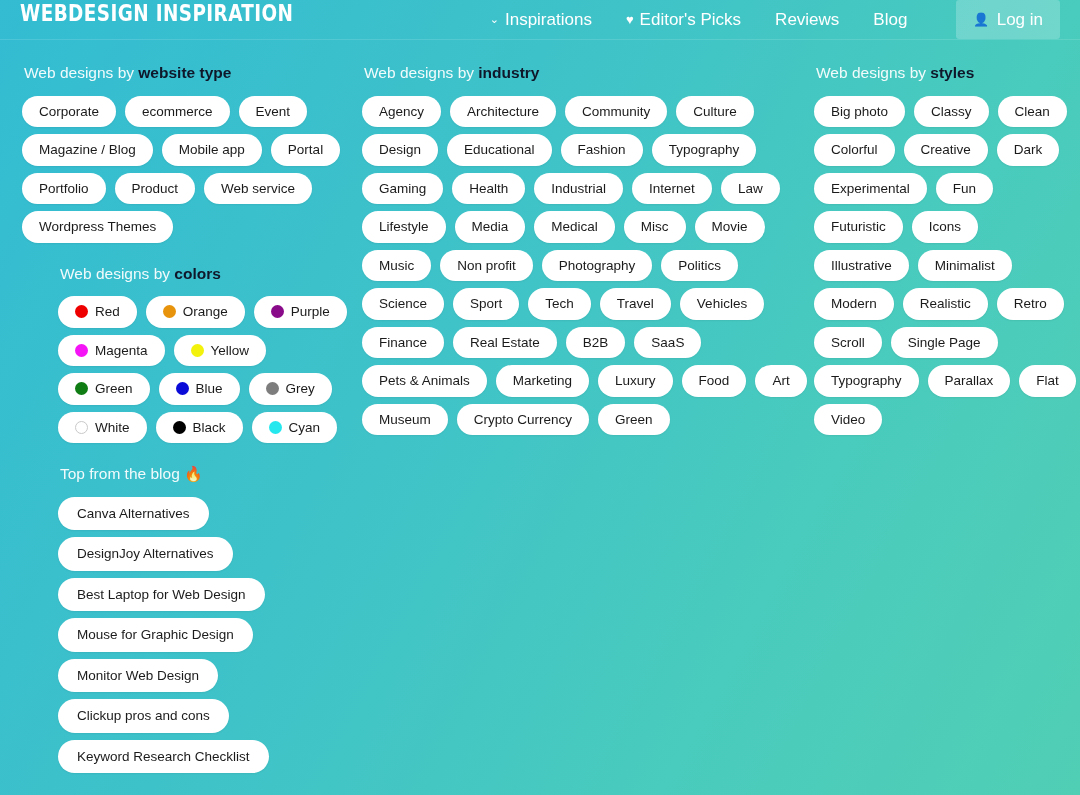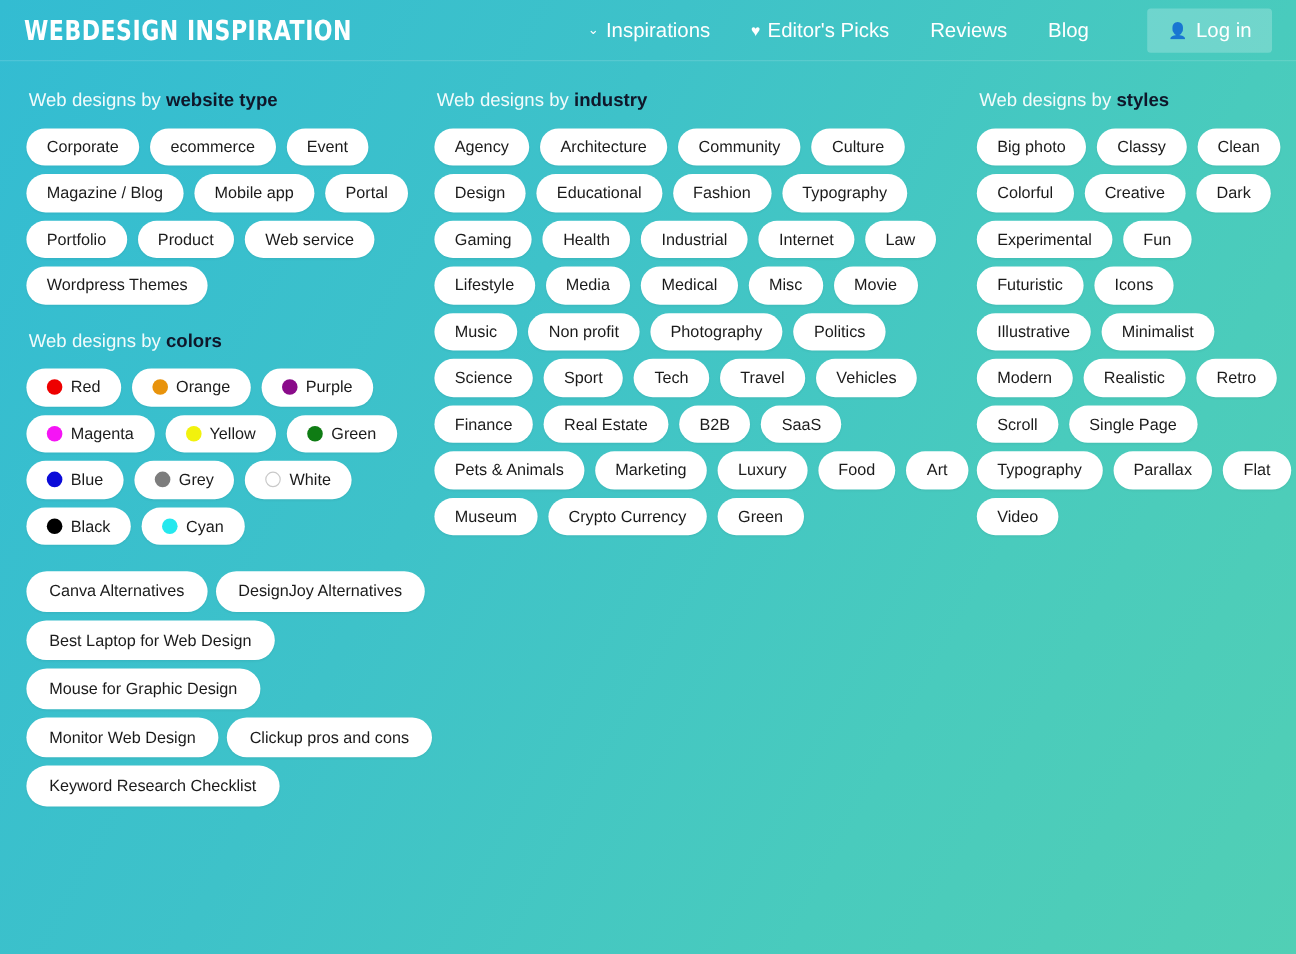--- a/index.html
+++ b/index.html
@@ -10,23 +10,22 @@
     height: 795px;
     overflow: hidden;
     font-family: "Liberation Sans", sans-serif;
     background: linear-gradient(118deg, #33bcd2 0%, #3ec2c9 38%, #49cbbd 72%, #51cfb5 100%);
     color: #ffffff;
     -webkit-font-smoothing: antialiased;
   }
 
   
   .header {
-    height: 51px;
-    display: flex;
-    align-items: center;
+    height: 40px;
+    display: flex;
     padding: 0 12px 0 20px;
     border-bottom: 1px solid rgba(255,255,255,0.13);
     position: relative;
   }
   .logo {
     font-family: "DejaVu Sans", sans-serif;
     font-weight: bold;
     font-size: 23px;
     letter-spacing: 0.5px;
     color: #ffffff;
@@ -76,21 +75,21 @@
   
   .columns {
     display: flex;
     padding: 24px 0 0 0;
     align-items: flex-start;
   }
   .col-type   { width: 362px; padding-left: 22px; }
   .col-industry { width: 452px; }
   .col-styles { width: 262px; }
 
-  .section + .section { margin-top: 22px; }
+  .section + .section { margin-top: 22px; margin-left: 36px; }
 
   .section-title {
     font-size: 15.5px;
     font-weight: normal;
     color: rgba(255,255,255,0.93);
     margin: 0 0 13px 2px;
     line-height: 1.2;
     white-space: nowrap;
   }
   .section-title b { font-weight: bold; color: #0f172a; }
@@ -248,20 +247,23 @@
             <span>Black</span>
           </button>
           <button class="chip">
             <span class="dot" style="background: rgb(37, 232, 238);"></span>
             <span>Cyan</span>
           </button>
         </div>
     </div>
 
     <div class="section">
+      <div class="section-title">
+        <span>Top from the blog </span><span class="emoji">🔥</span>
+      </div>
       <div class="chips stack">
           <button class="chip blog">
             <span>Canva Alternatives</span>
           </button>
           <button class="chip blog">
             <span>DesignJoy Alternatives</span>
           </button>
           <button class="chip blog">
             <span>Best Laptop for Web Design</span>
           </button>

